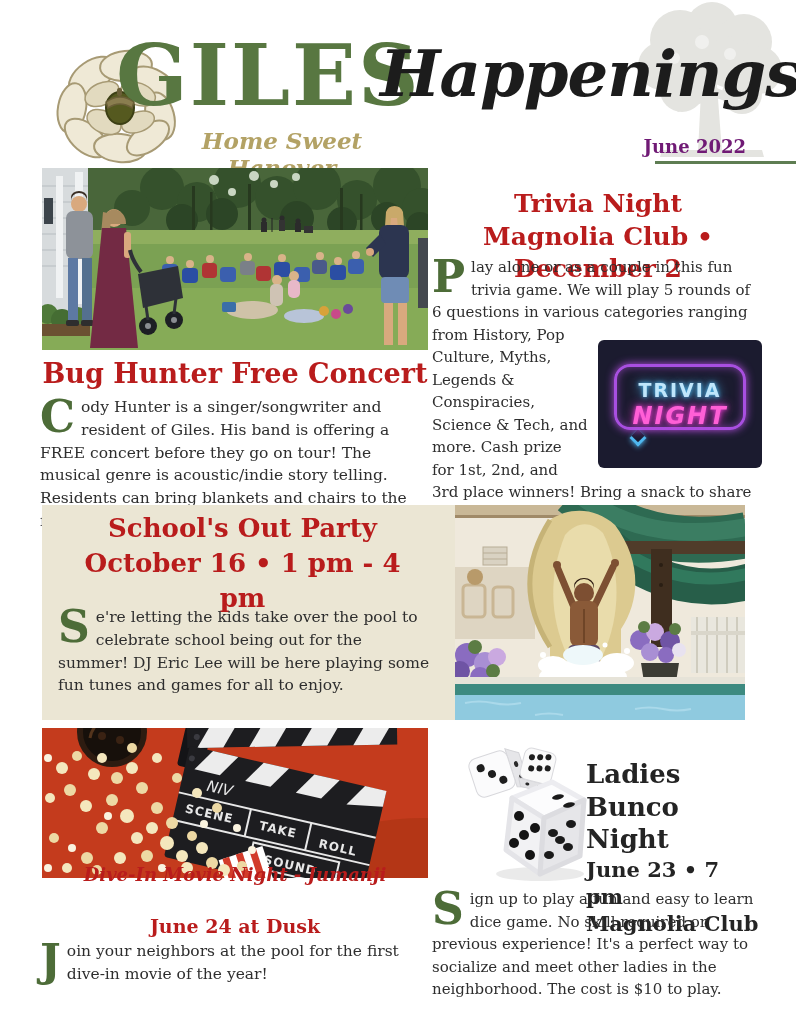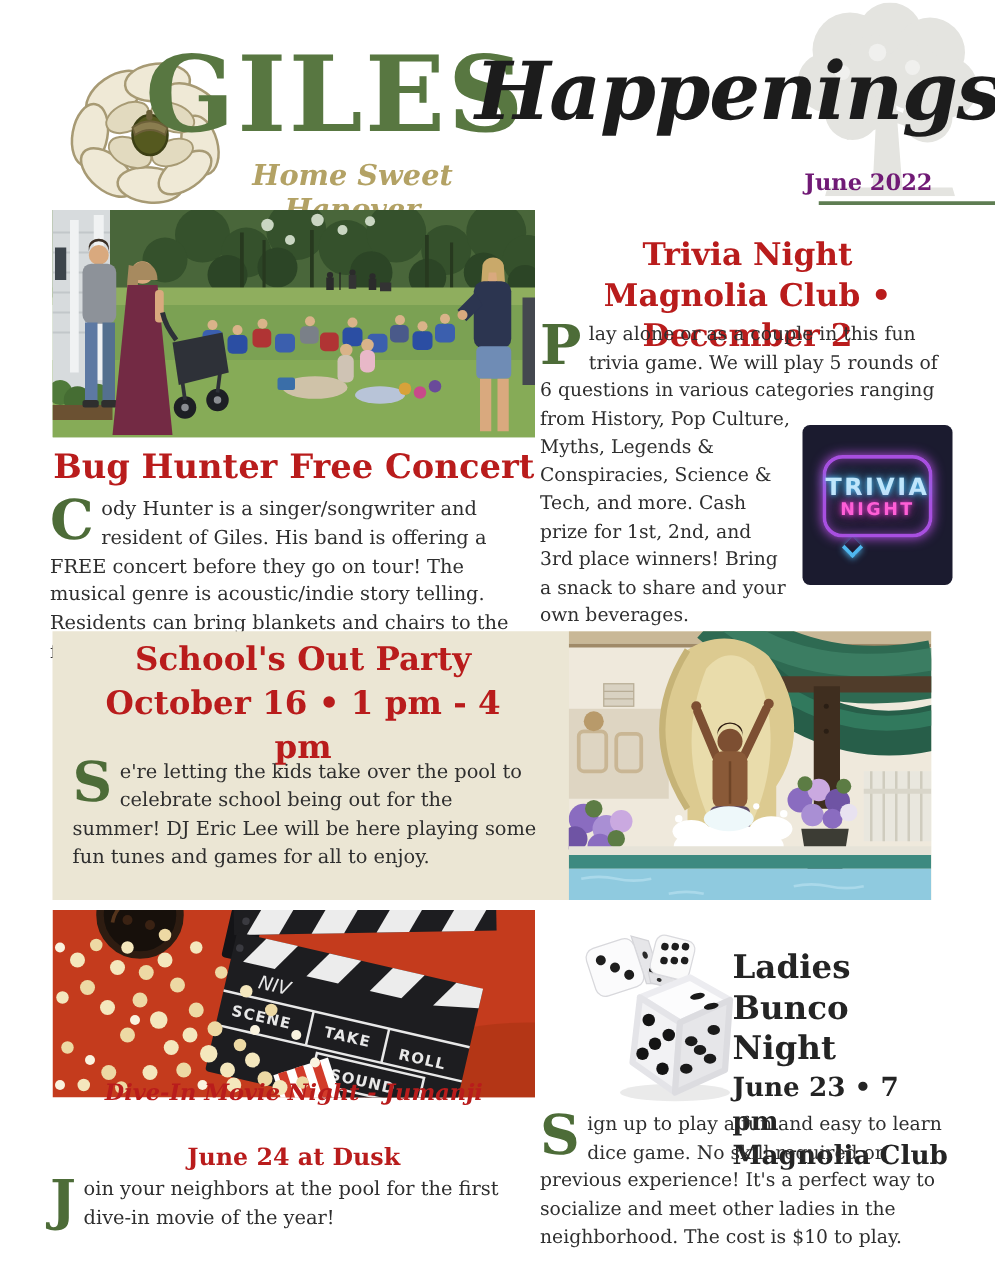--- a/index.html
+++ b/index.html
@@ -21,28 +21,28 @@
   .body-text{font-size:15.5px;line-height:1.47;color:#2e2e2e;text-align:left;}
   .dropcap{float:left;font-size:44px;line-height:36px;padding-top:3px;margin:0 6px 0 0;
            font-weight:700;color:#4d6c38;}
   
   .concert-photo{position:absolute;left:42px;top:168px;width:386px;height:182px;}
   .concert-title{position:absolute;left:42px;top:356px;width:386px;font-size:27px;}
   .concert-body{position:absolute;left:40px;top:396px;width:392px;}
   .trivia-title{position:absolute;left:428px;top:188px;width:340px;font-size:25px;}
   .trivia-body{position:absolute;left:432px;top:256px;width:330px;font-size:15px;line-height:1.5;}
   .float-spacer{float:right;width:0;height:84px;}
-  .neon{float:right;clear:right;position:relative;width:120px;height:128px;margin:0 0 4px 10px;
+  .neon{float:right;clear:right;position:relative;width:164px;height:128px;margin:0 0 4px 10px;
         background:#1b1b2f;border-radius:6px;}
   .neon-frame{position:absolute;left:16px;right:16px;top:24px;bottom:38px;border:3px solid #a84fe0;
         border-radius:16px;box-shadow:0 0 9px #b44fe0, inset 0 0 9px rgba(180,79,224,.6);}
   .neon-t1,.neon-t2{position:absolute;left:0;width:100%;text-align:center;font-weight:700;
         font-family:"DejaVu Sans",sans-serif;letter-spacing:2px;}
   .neon-t1{top:36px;font-size:19px;color:#bfe6fb;text-shadow:0 0 4px #4fb8f0,0 0 11px #4fb8f0;}
-  .neon-t2{top:58px;font-size:14px;color:#ff5fd6;text-shadow:0 0 4px #e83ad0,0 0 11px #e83ad0;}
+  .neon-t2{top:58px;font-size:24px;color:#ff5fd6;text-shadow:0 0 4px #e83ad0,0 0 11px #e83ad0;font-style:italic;}
   .neon-arrow{position:absolute;left:34px;bottom:24px;width:9px;height:9px;
         border-left:3px solid #4fb8f0;border-bottom:3px solid #4fb8f0;transform:rotate(-45deg);
         box-shadow:-1px 1px 5px rgba(79,184,240,.8);}
   .school-band{position:absolute;left:42px;top:505px;width:703px;height:215px;background:#ebe6d4;}
   .school-title{position:absolute;left:60px;top:511px;width:365px;font-size:26px;line-height:1.35;}
   .school-body{position:absolute;left:58px;top:606px;width:372px;}
   .pool-photo{position:absolute;left:455px;top:505px;width:290px;height:215px;}
   .movie-photo{position:absolute;left:42px;top:728px;width:386px;height:150px;}
   .movie-title{position:absolute;left:30px;top:863px;width:410px;font-size:18px;font-style:italic;}
   .movie-subtitle{position:absolute;left:42px;top:914px;width:386px;font-size:19px;}

